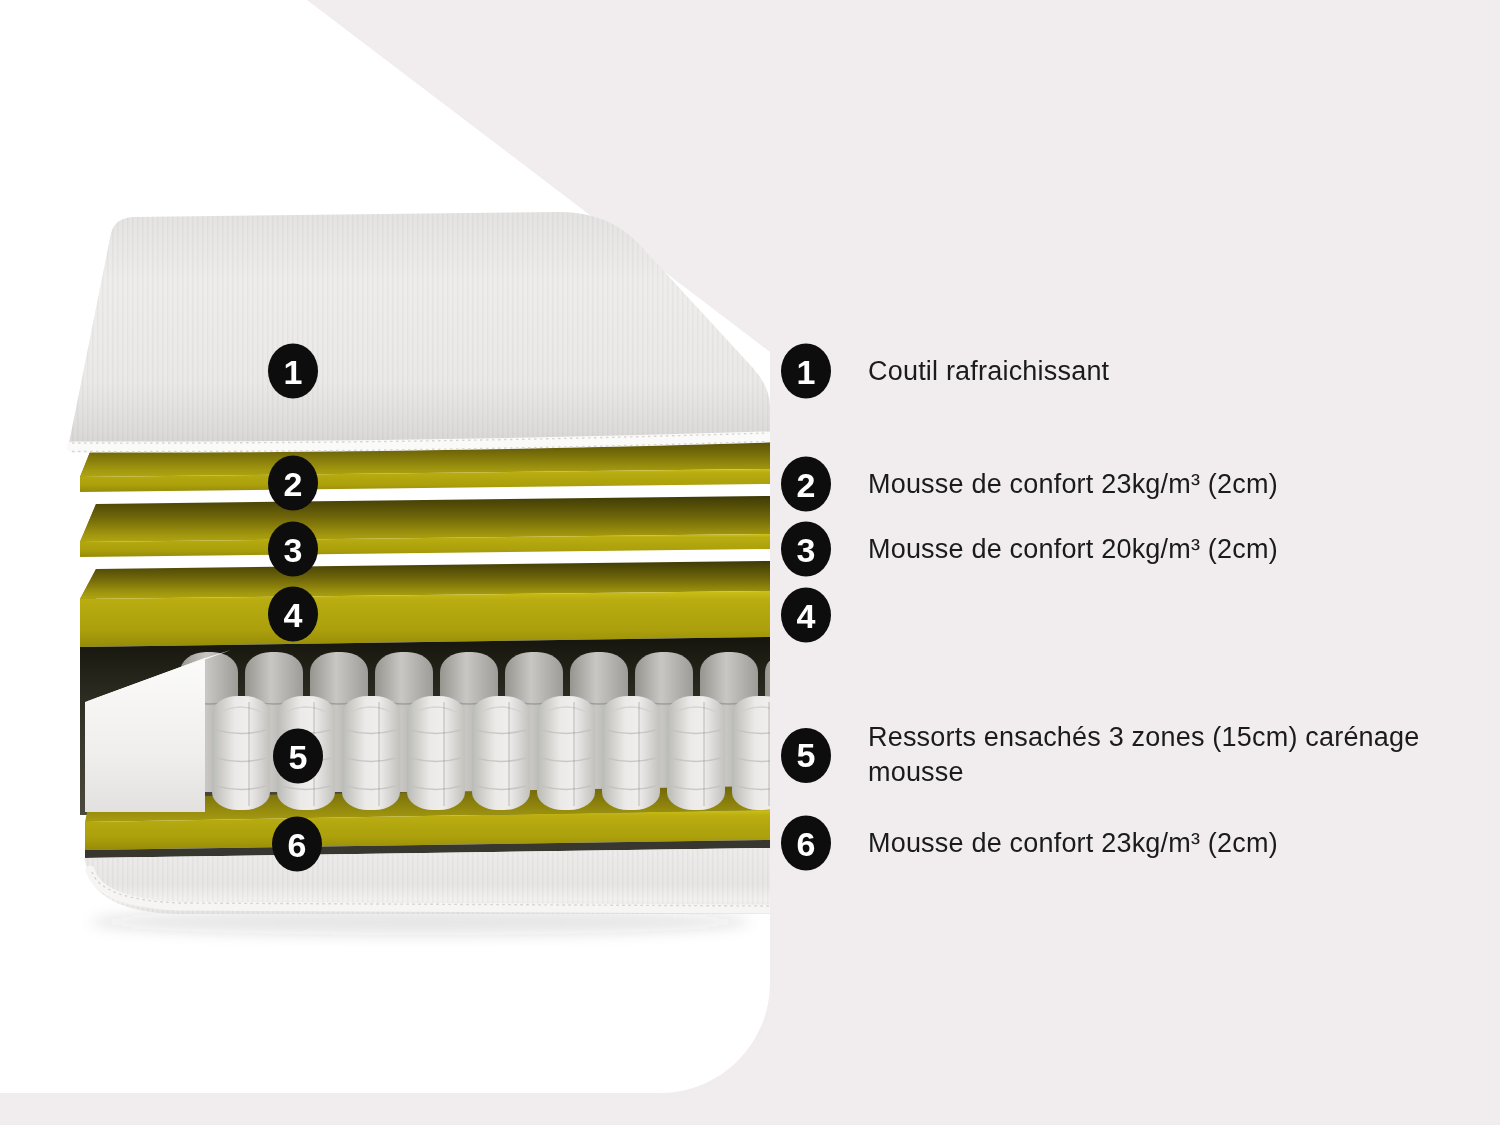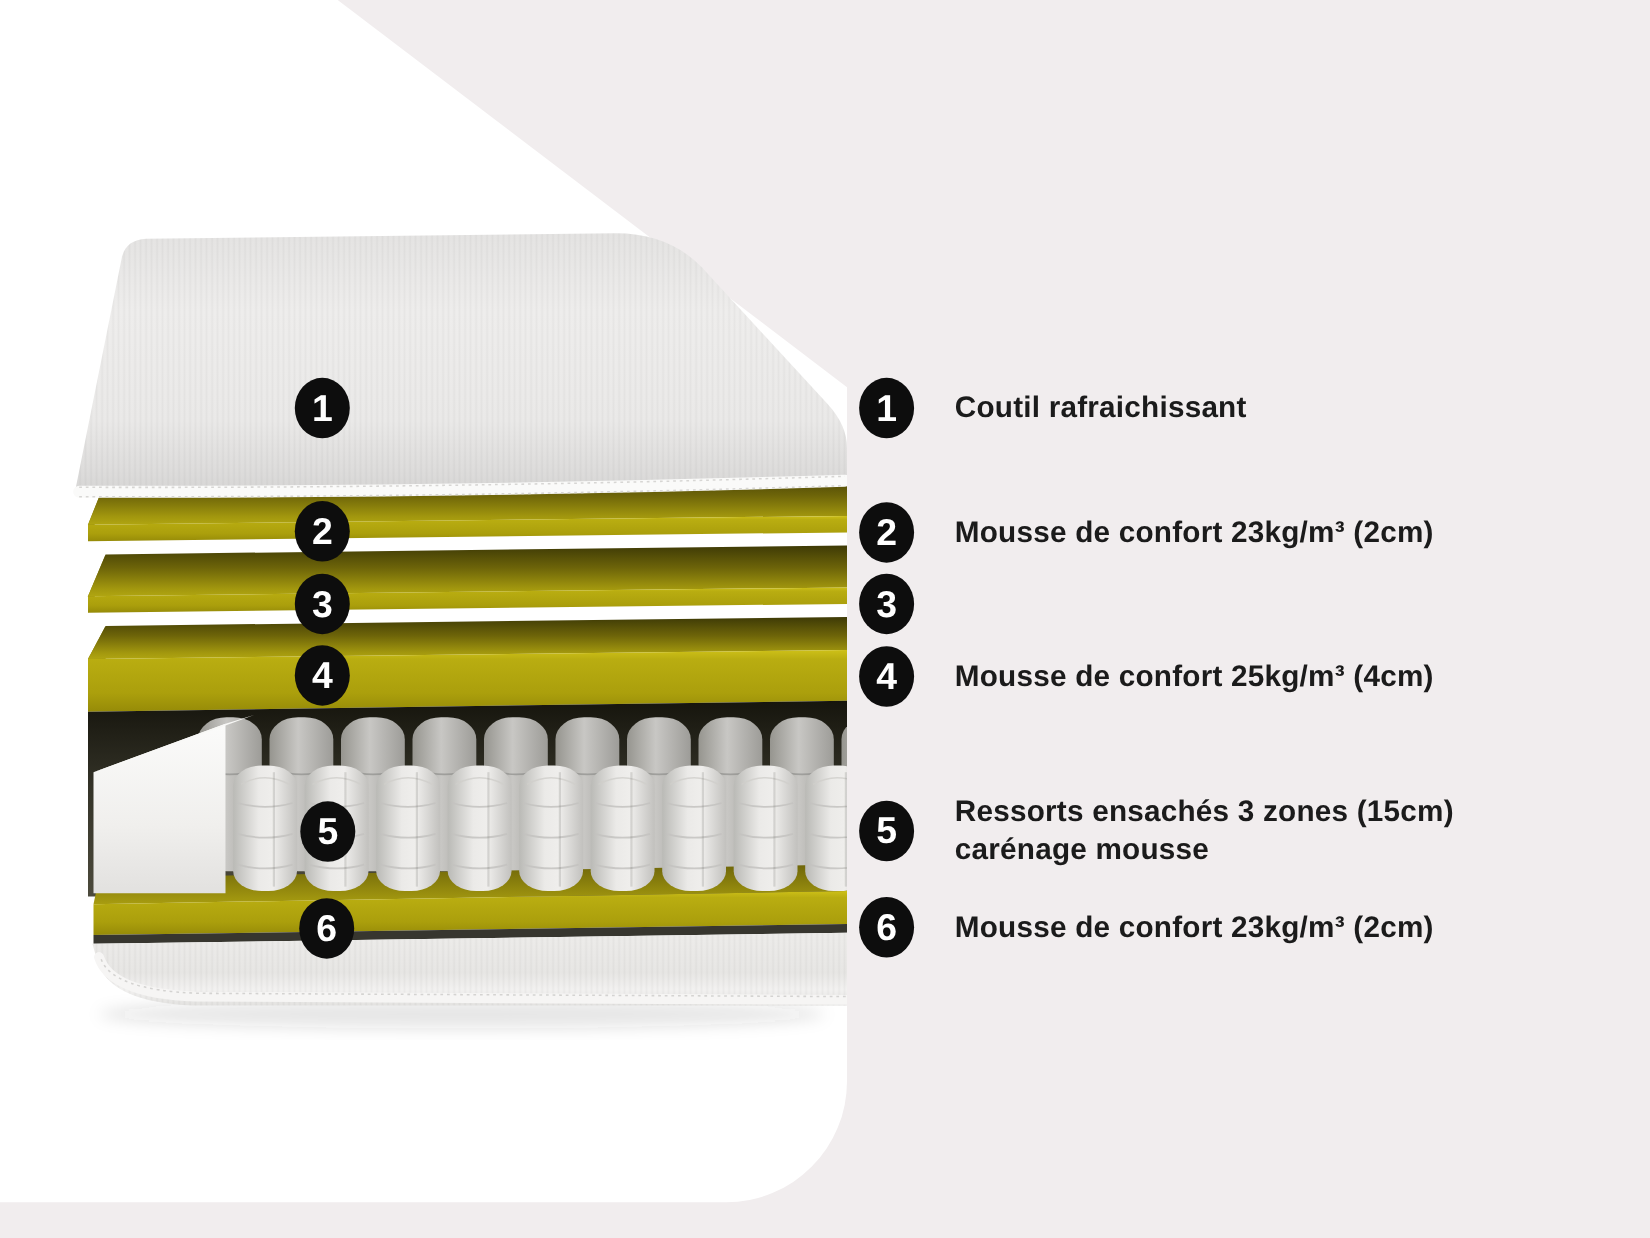--- a/index.html
+++ b/index.html
@@ -15,21 +15,21 @@
     transform:translate(-50%,-50%);
   }
   .legend-row{
     position:absolute;left:781px;display:flex;align-items:center;gap:37px;
     transform:translateY(-50%);
   }
   .legend-row .badge{
     position:static;transform:none;flex:0 0 auto;
   }
   .legend-label{
-    font-size:27px;line-height:35px;font-weight:700;letter-spacing:.2px;
+    font-size:27px;line-height:35px;font-weight:400;letter-spacing:.2px;
     color:#1b1b1b;max-width:562px;
   }
 </style>
 </head>
 <body>
 
 <div class="canvas">
 
   <svg class="illustration" width="1500" height="1125" viewBox="0 0 1500 1125" aria-hidden="true">
     <defs>
@@ -258,26 +258,26 @@
     <div class="legend-row" style="top:484px">
       <div class="badge">
           <span>2</span>
         </div>
       <div class="legend-label">Mousse de confort 23kg/m³ (2cm)</div>
     </div>
     <div class="legend-row" style="top:549px">
       <div class="badge">
           <span>3</span>
         </div>
+      <div class="legend-label">Mousse de confort 20kg/m³ (2cm)</div>
     </div>
     <div class="legend-row" style="top:615px">
       <div class="badge">
           <span>4</span>
         </div>
-      <div class="legend-label">Mousse de confort 25kg/m³ (4cm)</div>
     </div>
     <div class="legend-row" style="top:755px">
       <div class="badge">
           <span>5</span>
         </div>
       <div class="legend-label">Ressorts ensachés 3 zones (15cm) carénage mousse</div>
     </div>
     <div class="legend-row" style="top:843px">
       <div class="badge">
           <span>6</span>

